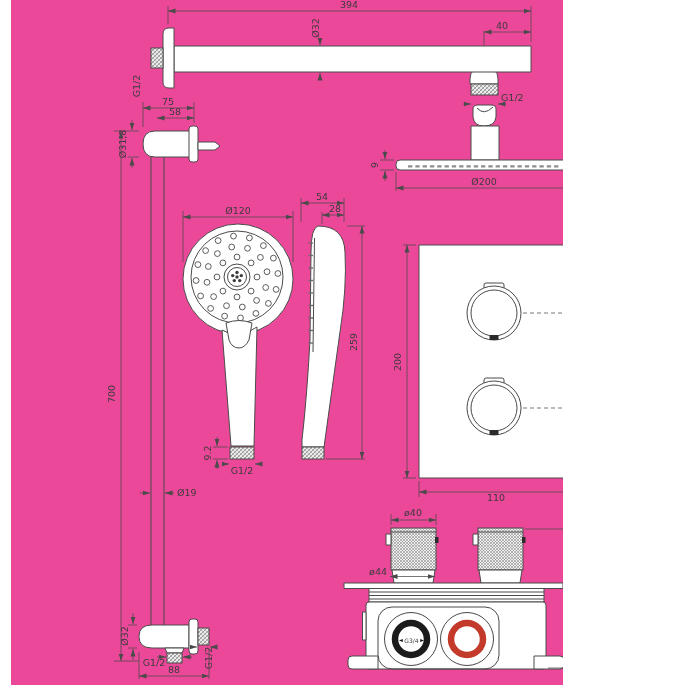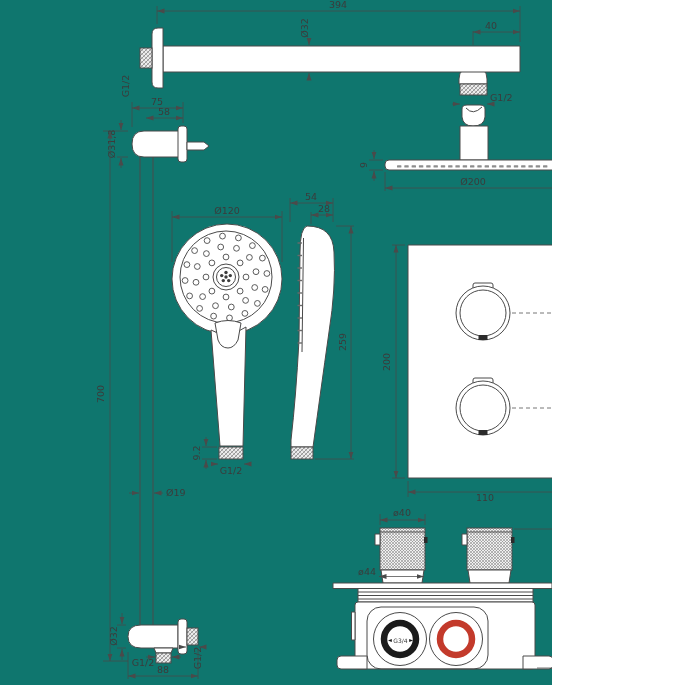--- a/index.html
+++ b/index.html
@@ -1,16 +1,16 @@
 <!DOCTYPE html>
 <html><head>
 <meta charset="utf-8">
 <style>
   html,body{margin:0;padding:0;background:#ffffff;}
-  .stage{width:552px;height:685px;background:#0f766e;position:relative;overflow:hidden;}
+  .stage{width:552px;height:685px;background:#ec4899;position:relative;overflow:hidden;margin-left:11px;}
   svg{display:block;}
   .ln{fill:none;stroke:#4a4a4a;stroke-width:1;stroke-linejoin:round;}
   .lnw{fill:#ffffff;stroke:#4a4a4a;stroke-width:1;stroke-linejoin:round;}
   .hatch{fill:url(#hatchPat);stroke:#4a4a4a;stroke-width:1;}
   .knurl{fill:url(#knurlPat);stroke:#4a4a4a;stroke-width:1;}
   .dim{fill:none;stroke:#4a4a4a;stroke-width:.75;}
   .dsh{fill:none;stroke:#4a4a4a;stroke-width:.75;stroke-dasharray:4 3;}
   .dimtxt{font-family:"DejaVu Sans","Liberation Sans",sans-serif;font-size:9.5px;fill:#3b3b3b;}
   .dimtxt.sm{font-size:6px;}
 </style>

